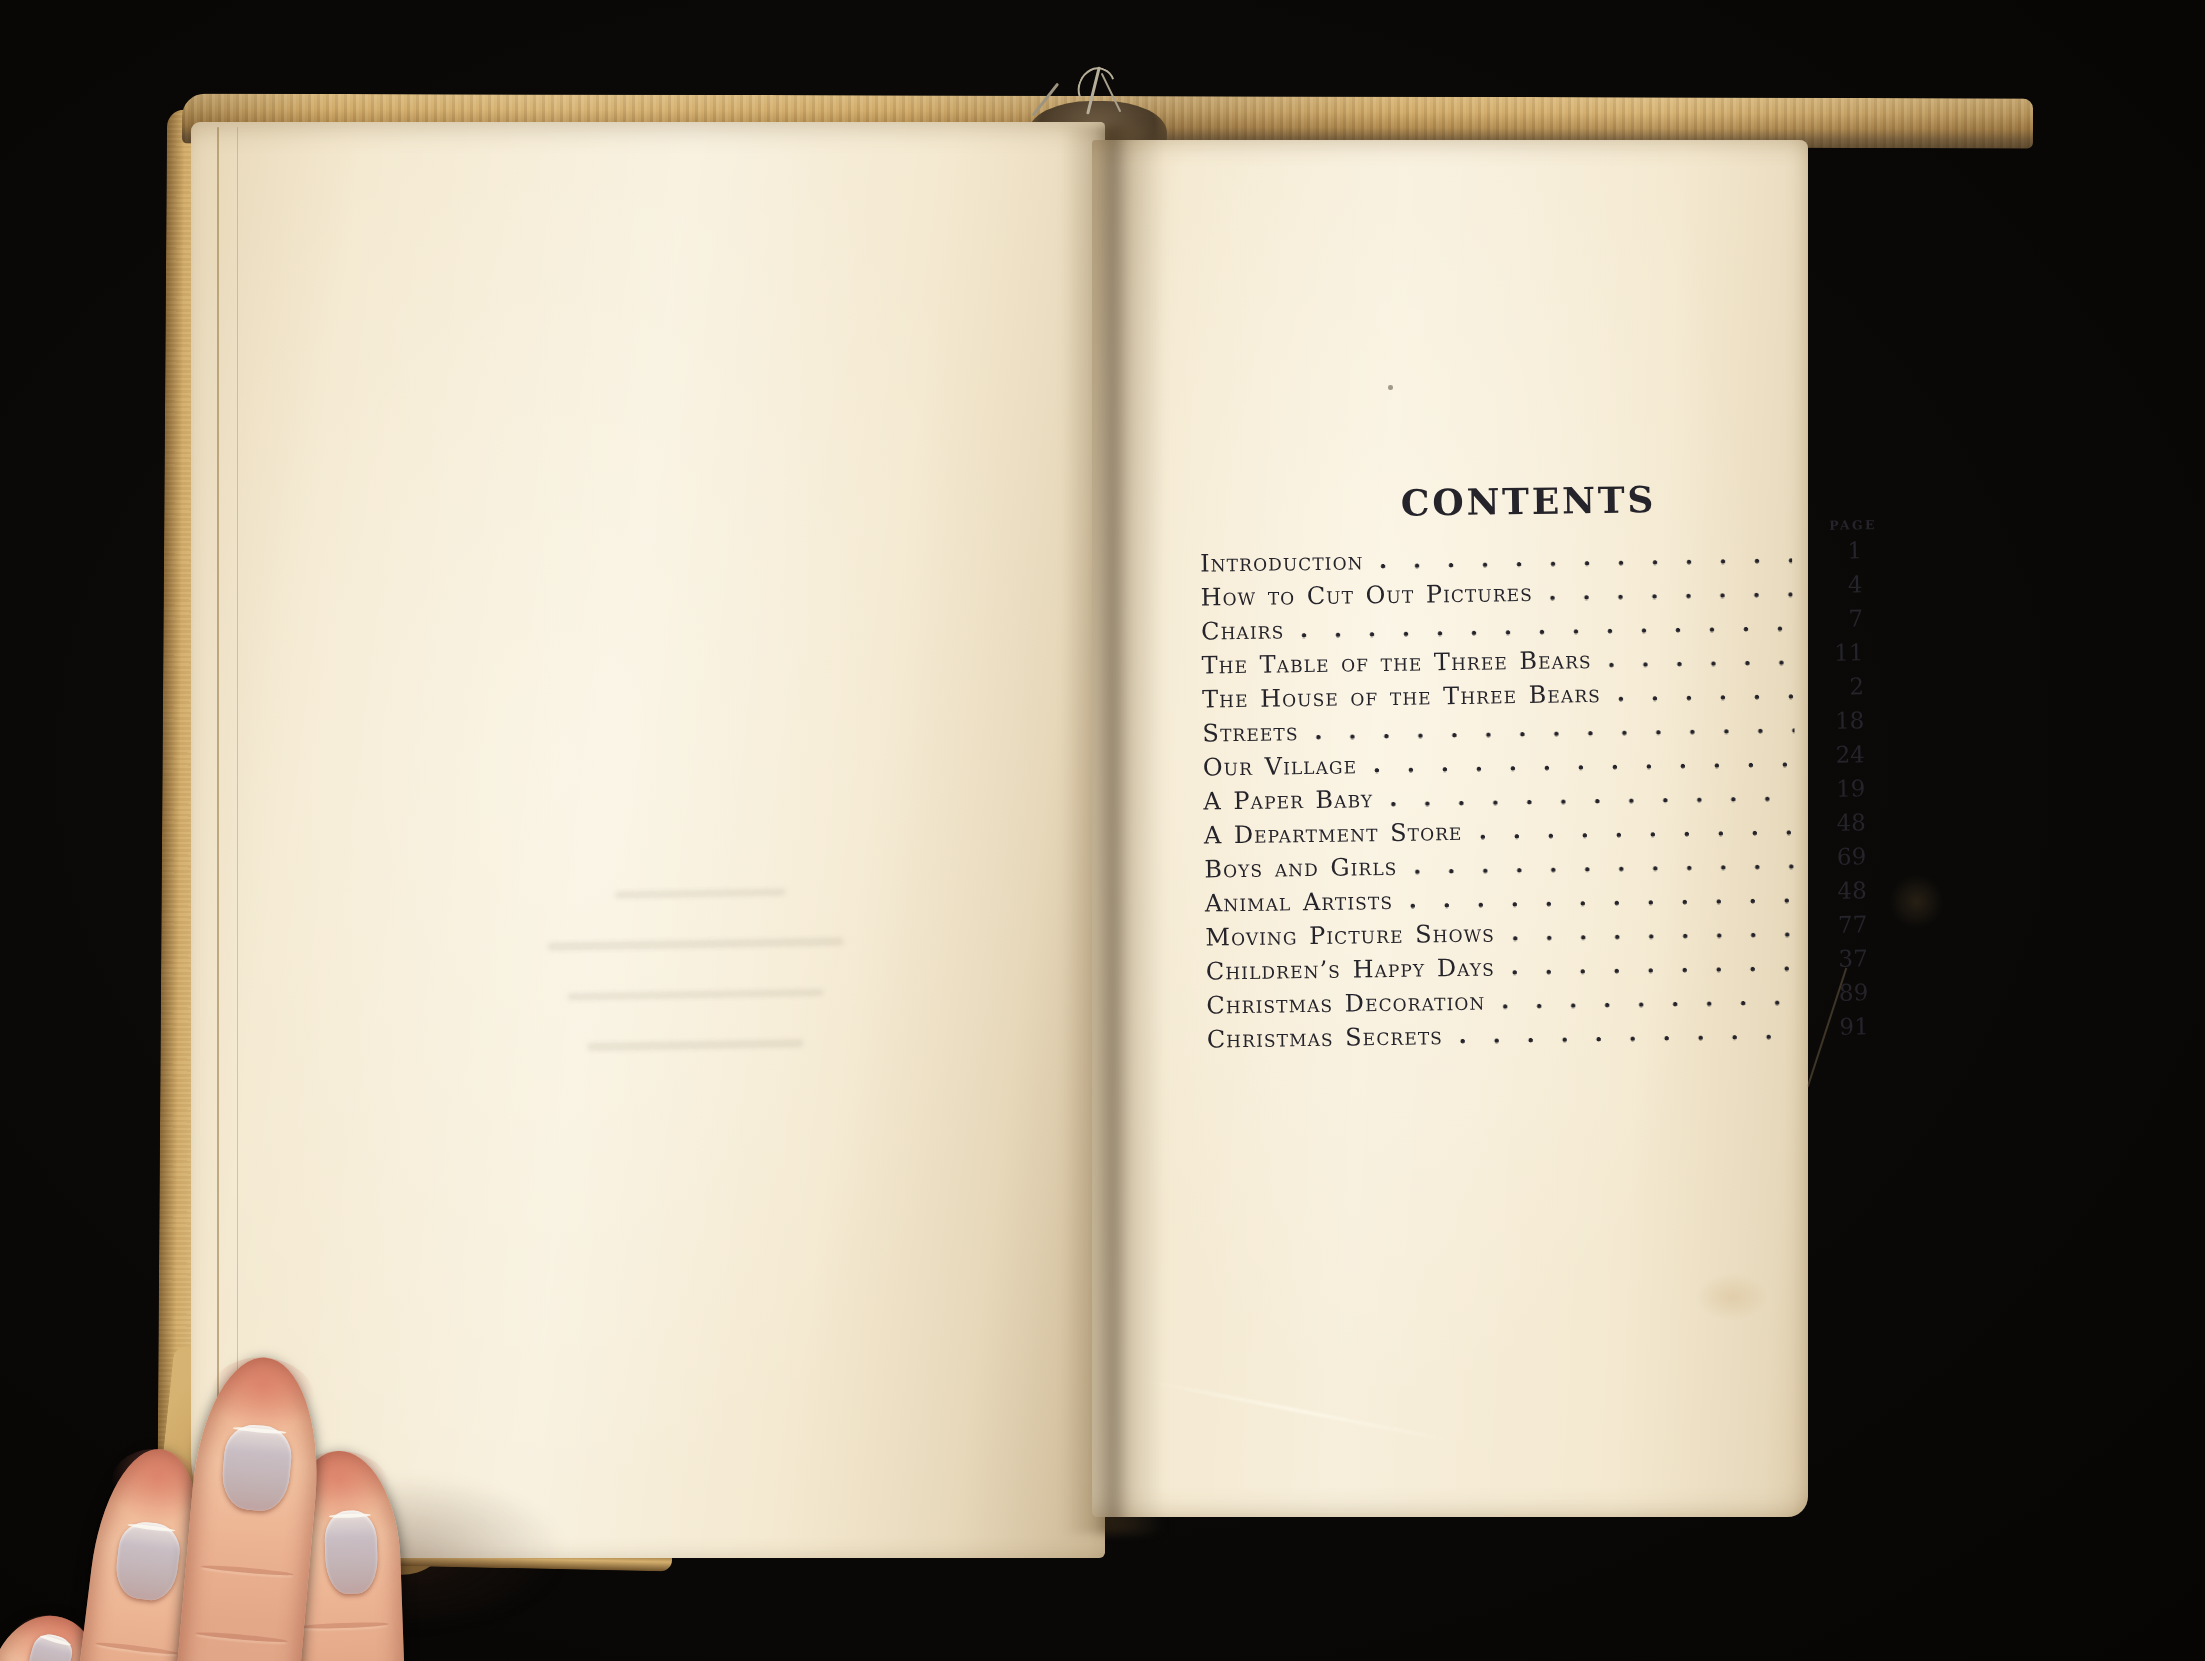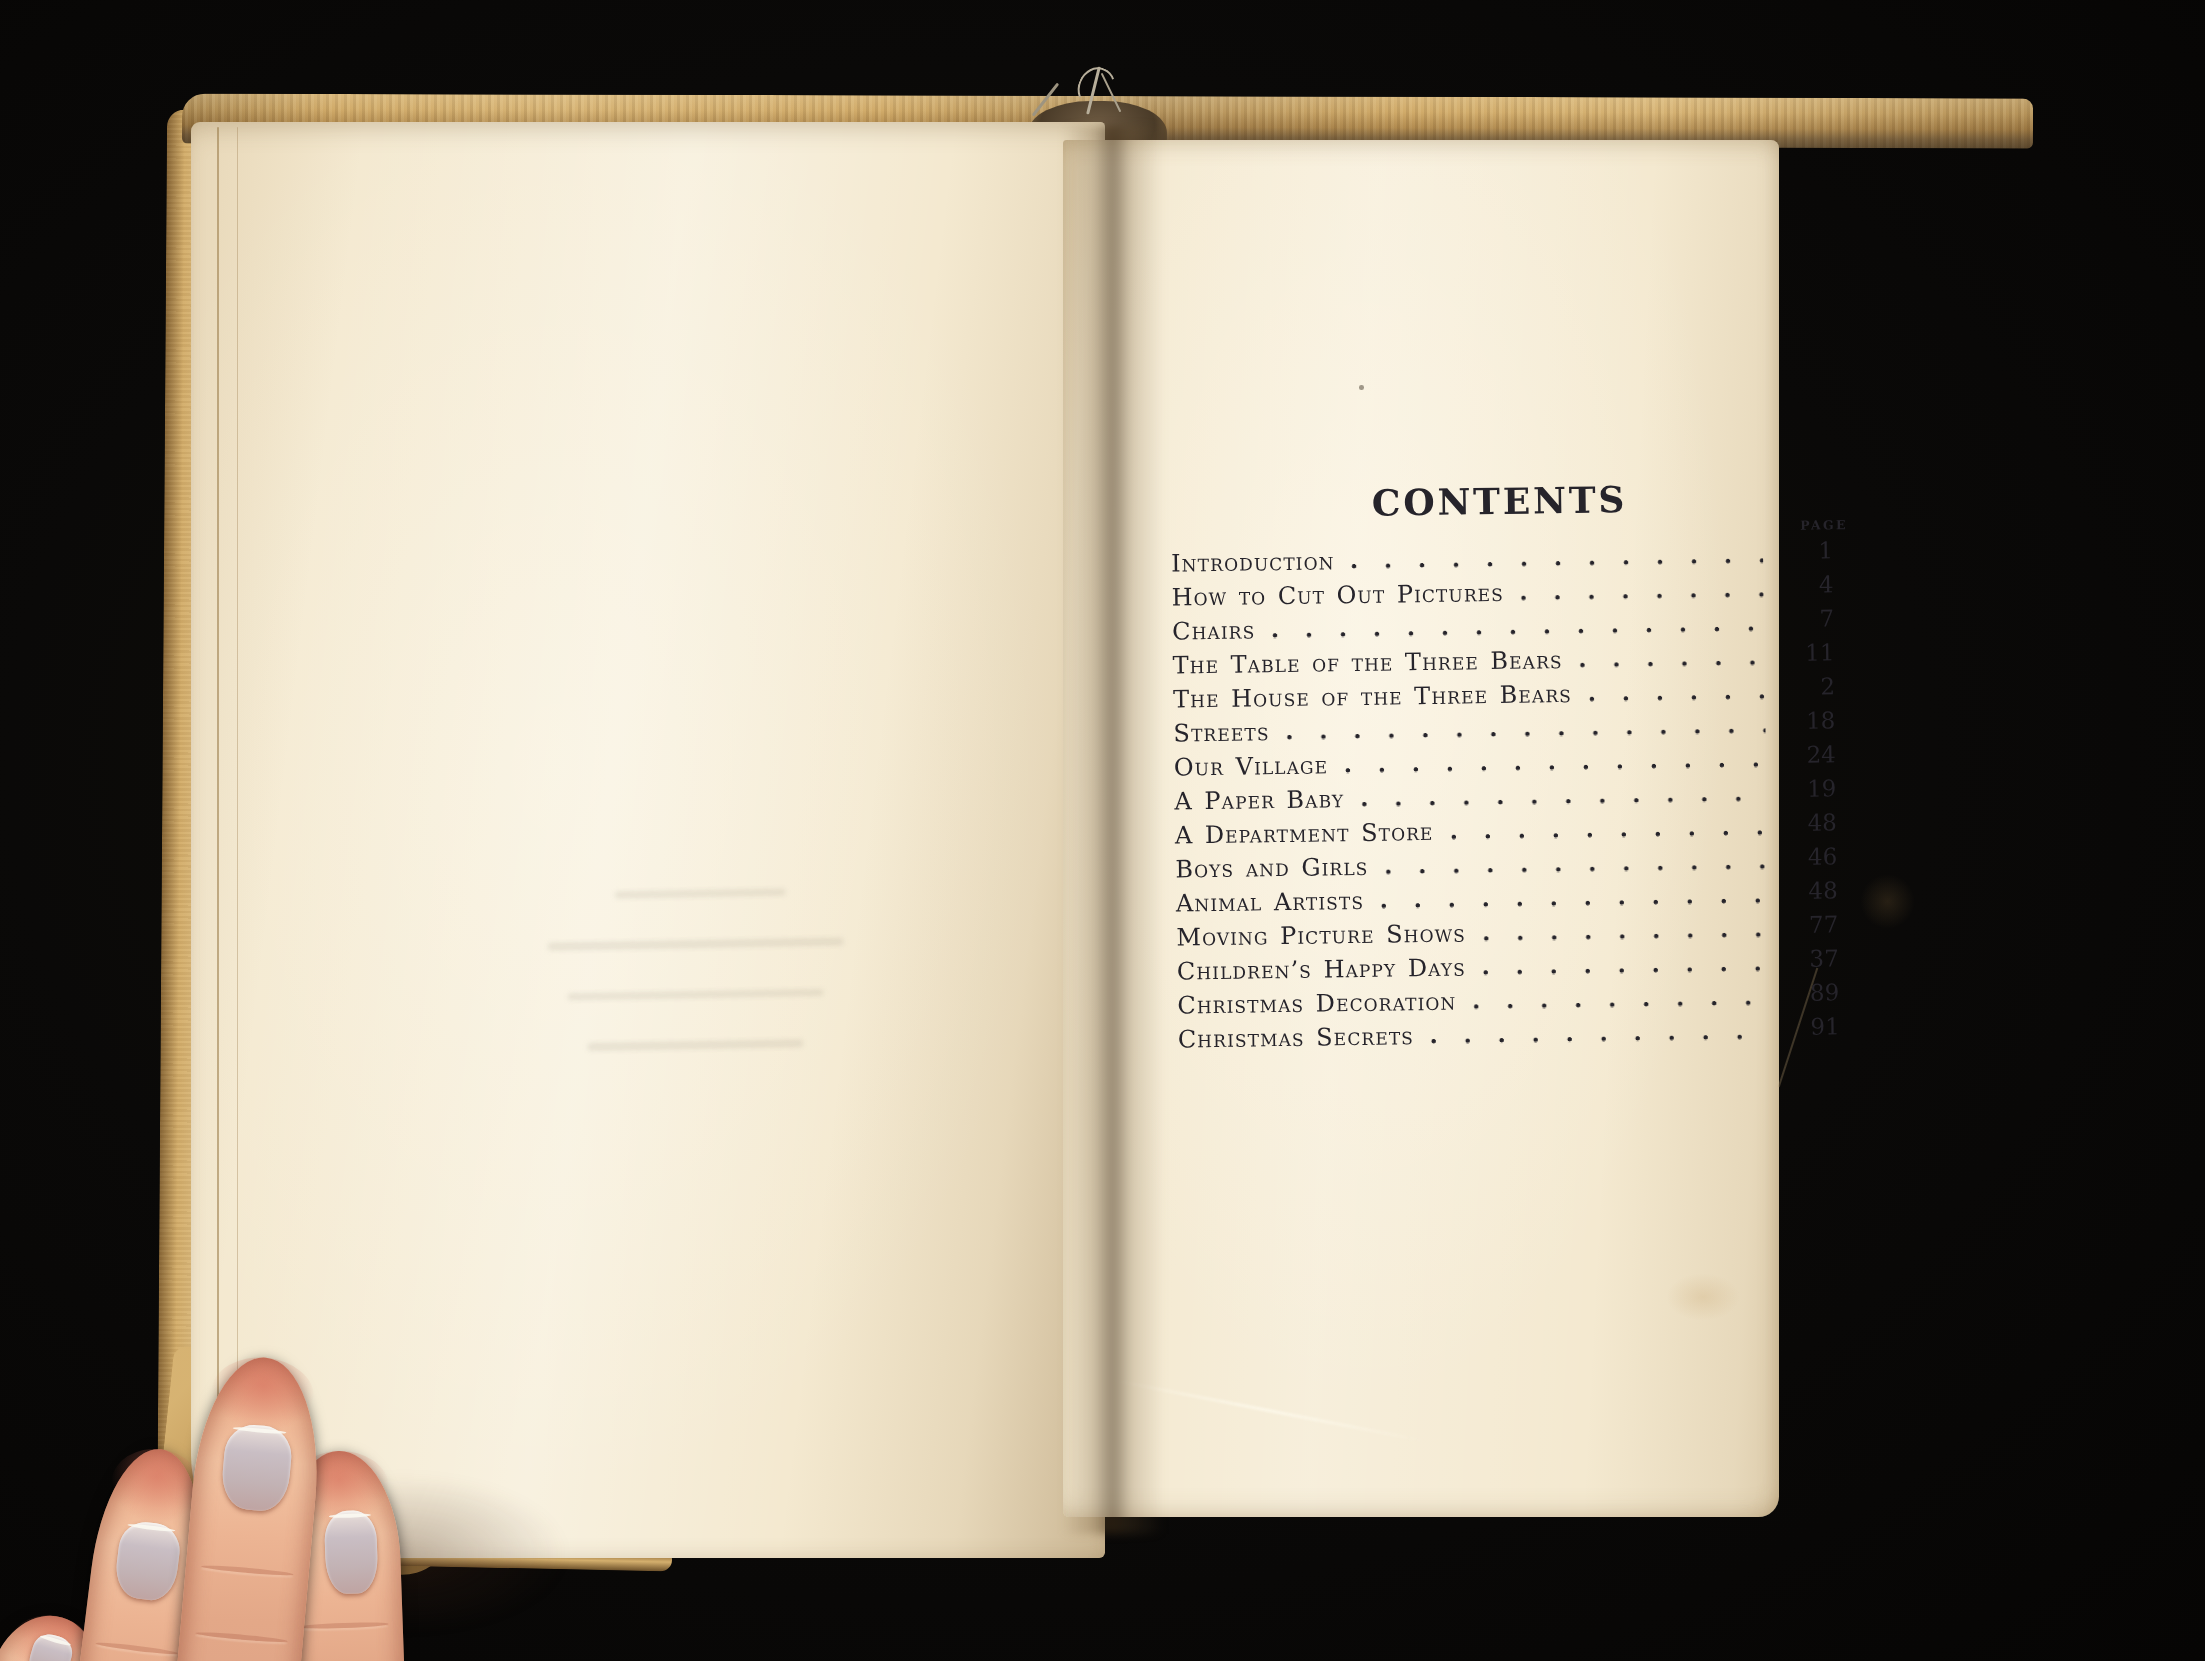--- a/index.html
+++ b/index.html
@@ -86,21 +86,21 @@
   .edge-line.e2 { left: 46px; width: 1.1px; background: rgba(160,130,85,.38); bottom: 68px; }
 
   .ghost { position: absolute; left: 341px; top: 768px; width: 341px; height: 262px; transform: rotate(-1deg); }
   .gline { height: 7.4px; border-radius: 4px; background: rgba(138,128,110,.16); margin-bottom: 43px; filter: blur(2.8px); }
   .gline.g1 { width: 171px; margin-left: 85px; }
   .gline.g2 { width: 296px; margin-left: 17px; }
   .gline.g3 { width: 256px; margin-left: 36px; }
   .gline.g4 { width: 216px; margin-left: 55px; }
 
   .page-right {
-    position: absolute; left: 1063px; top: 140px; width: 716px; height: 1377px;
+    position: absolute; left: 1092px; top: 140px; width: 716px; height: 1377px;
     background-color: var(--page, #f4e9d0);
     background-image:
       radial-gradient(ellipse at 42% 36%, rgba(255,251,240,.55), rgba(255,251,240,0) 62%),
       linear-gradient(93deg, rgba(150,115,60,.32) 0%, rgba(150,115,60,.12) 4%, rgba(255,255,255,0) 12%, rgba(255,255,252,.26) 40%, rgba(255,255,255,0) 75%, rgba(150,115,60,.14) 94%, rgba(150,115,60,.26) 100%);
     box-shadow: inset 0 13.7px 21.6px -9px rgba(130,100,55,.24), inset 0 -15px 24px -11.4px rgba(130,100,55,.26), inset -11.4px 0 25px -15px rgba(130,100,55,.30);
     border-radius: 3.4px 8px 20.5px 5.7px;
     z-index: 2;
   }
   .gutter {
     position: absolute; left: 1062px; top: 126px; width: 102px; height: 1408px;
@@ -280,21 +280,21 @@
 
   <div class="toc-row">
     <span class="toc-label">A Department Store</span>
     <span class="toc-dots"></span>
     <span class="toc-num">48</span>
   </div>
 
   <div class="toc-row">
     <span class="toc-label">Boys and Girls</span>
     <span class="toc-dots"></span>
-    <span class="toc-num">46</span>
+    <span class="toc-num">69</span>
   </div>
 
   <div class="toc-row">
     <span class="toc-label">Animal Artists</span>
     <span class="toc-dots"></span>
     <span class="toc-num">48</span>
   </div>
 
   <div class="toc-row">
     <span class="toc-label">Moving Picture Shows</span>

